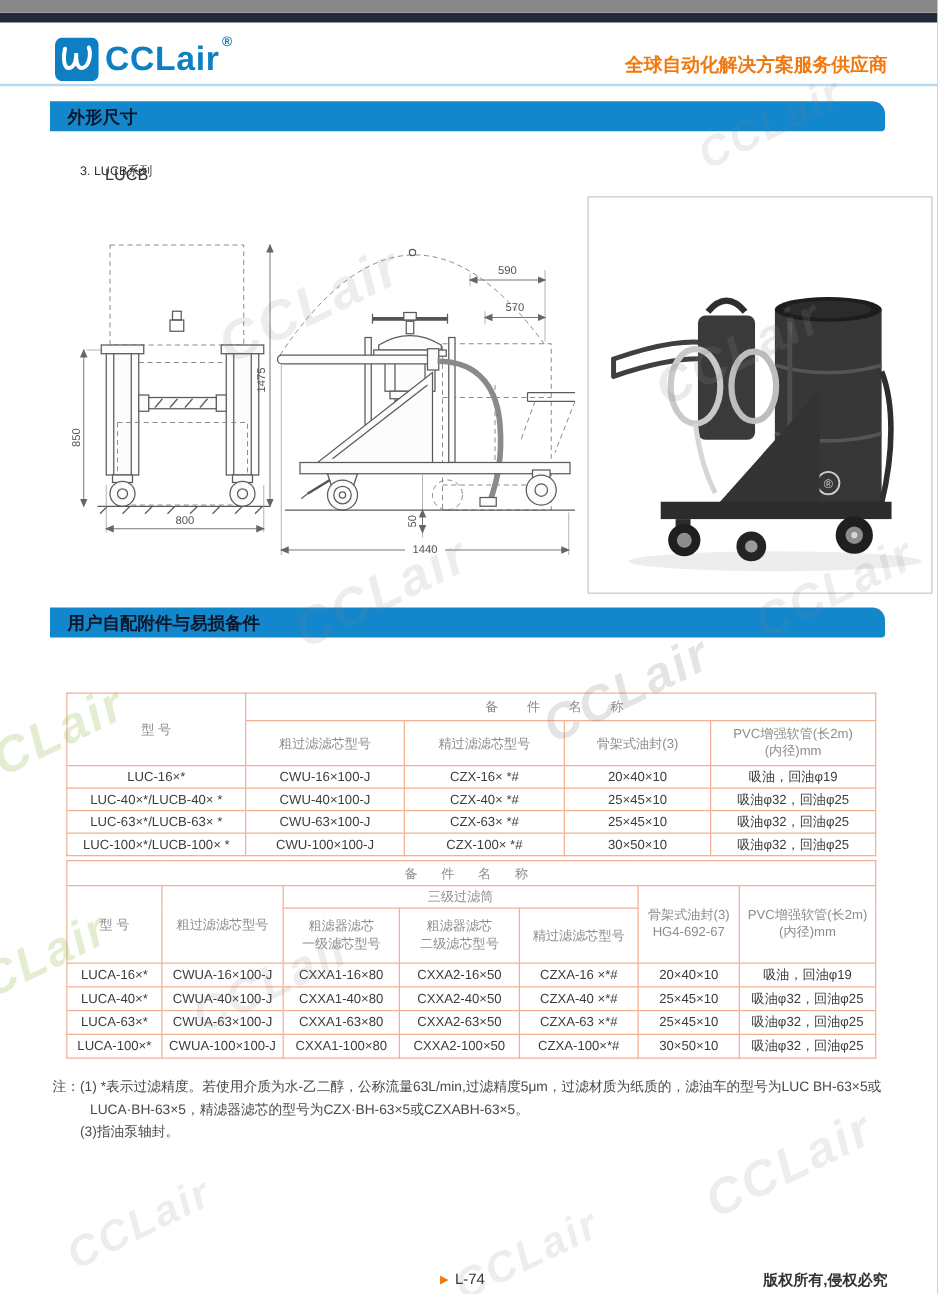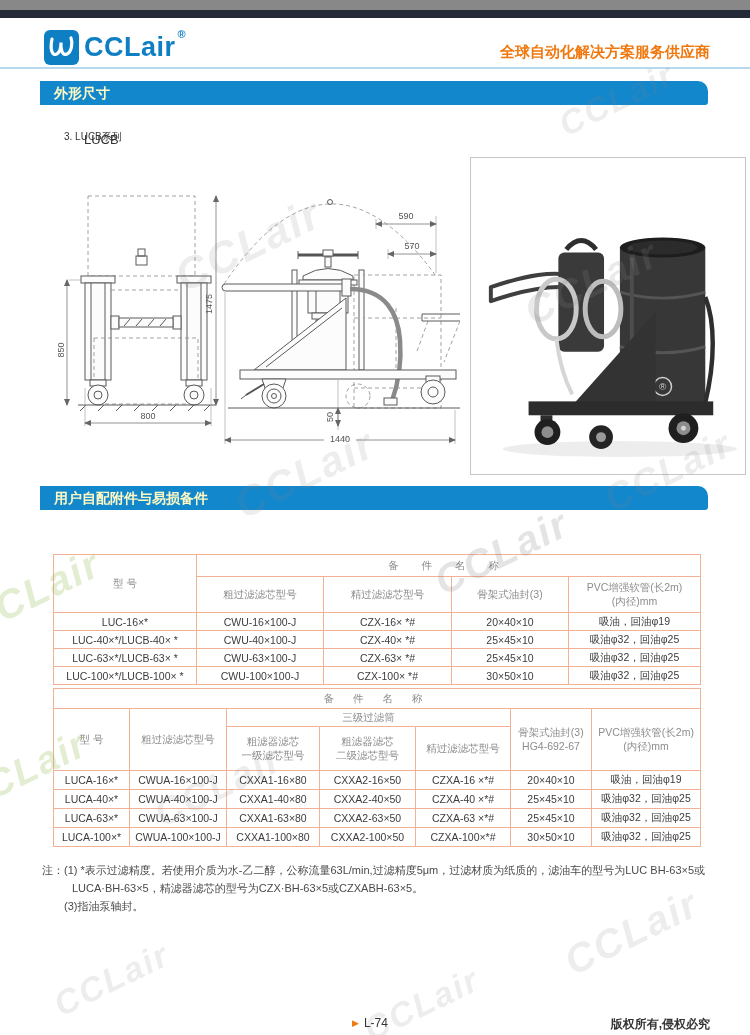--- a/index.html
+++ b/index.html
@@ -9,21 +9,21 @@
   .topbar { position:absolute; left:0; top:0; width:750px; height:8px; background:#252a38; }
 
   .logo { position:absolute; left:44px; top:20px; display:flex; align-items:flex-start; }
   .logo-mark { width:35px; height:35px; display:block; }
   .logo-text { font-size:27px; font-weight:bold; color:#0f7fc4; letter-spacing:0.5px; margin-left:5px; line-height:35px; }
   .logo-reg { font-size:11px; color:#0f7fc4; font-weight:bold; margin-left:2px; margin-top:-2px; }
   .tagline { position:absolute; right:40px; top:33px; font-size:15px; font-weight:bold; color:#f0780f; }
   .header-rule { position:absolute; left:0; top:57px; width:750px; height:2px; background:#b7d9ee; }
 
   .section-bar { position:absolute; left:40px; width:668px; height:24px; background:#1287cc;
-                 color:#fef9c3; font-size:14px; font-weight:bold; line-height:24px; padding-left:14px;
+                 color:#0f172a; font-size:14px; font-weight:bold; line-height:24px; padding-left:14px;
                  border-radius:0 10px 3px 0; }
   .bar1 { top:71px; }
   .bar2 { top:476px; }
 
   .series-label { position:absolute; left:64px; top:120px; font-size:10px; color:#333; }
   .model-label  { position:absolute; left:84px; top:122px; font-size:13px; color:#333; }
 
   .drawing { position:absolute; left:28px; top:148px; width:432px; height:335px; }
   .dash { stroke:#8a8a8a; stroke-width:0.8; fill:none; stroke-dasharray:4 3; }
   .ln   { stroke:#5a5a5a; stroke-width:1; fill:#fcfcfc; }

